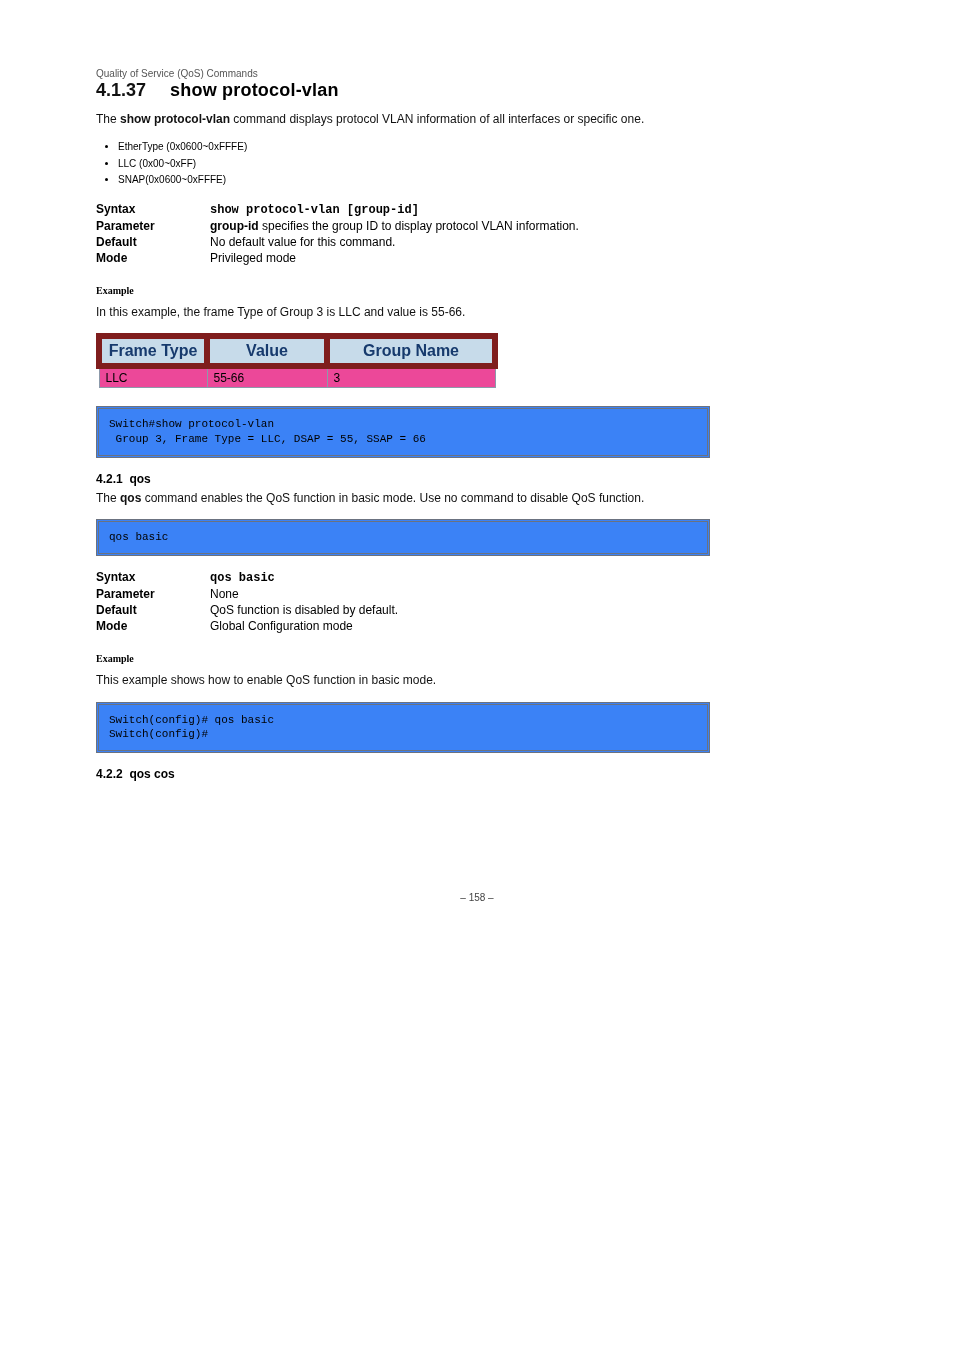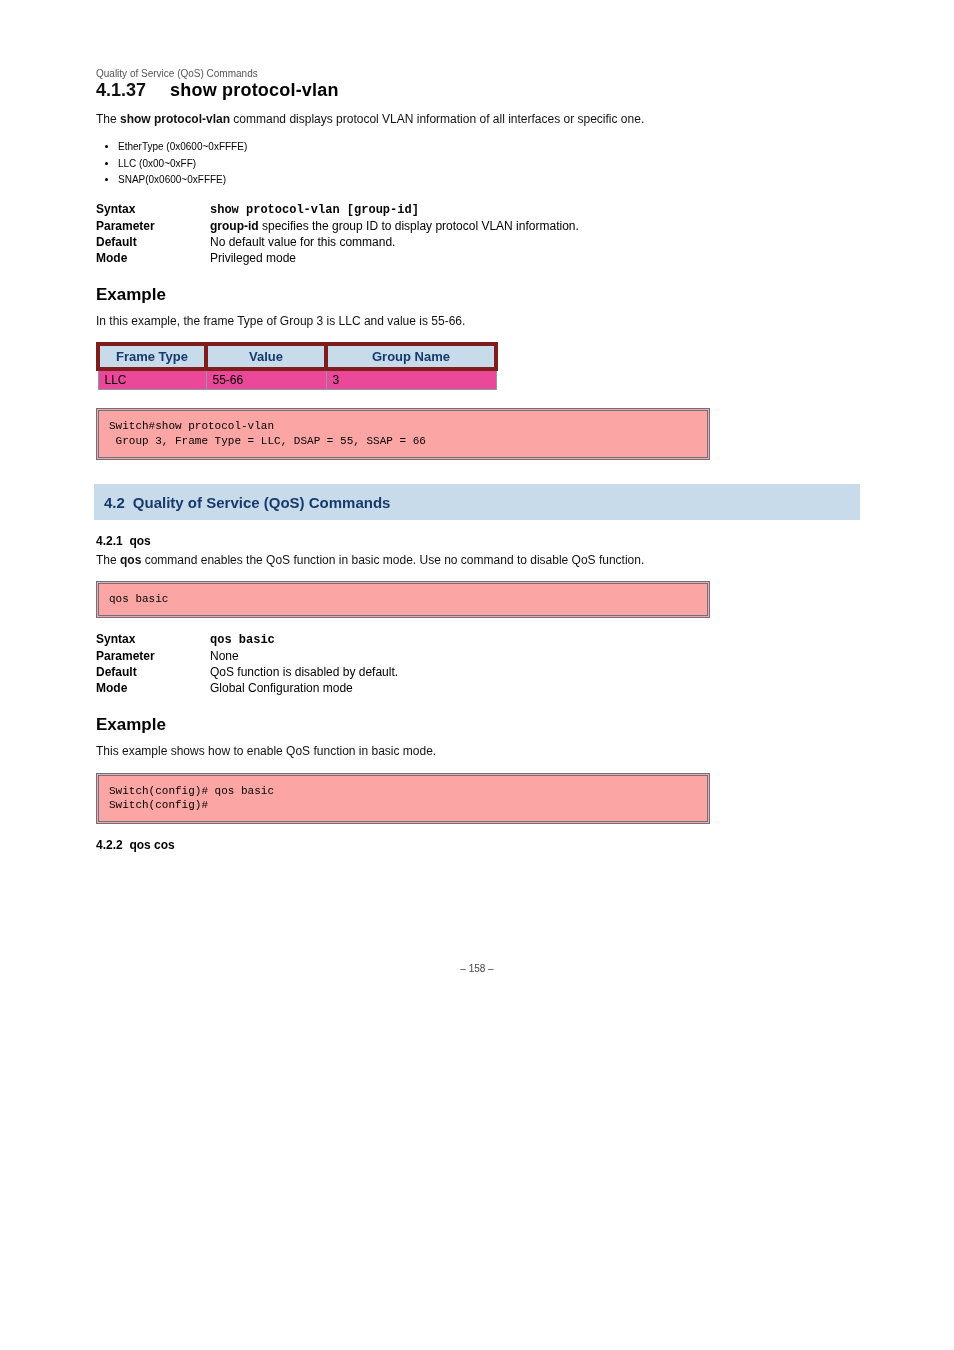--- a/index.html
+++ b/index.html
@@ -17,27 +17,27 @@
   .h1num { font-weight: bold; font-size: 18px; color: #111; }
   .h1title { font-weight: bold; font-size: 18px; letter-spacing: 0.2px; }
   .intro, p { font-size: 12px; line-height: 1.45; margin: 0 0 12px 0; color: #111; }
   .b { font-weight: bold; }
   .code { font-family: "Courier New", monospace; }
   .bullets { margin: 0 0 14px 0; padding-left: 22px; }
   .bullets li { font-size: 10px; line-height: 1.45; margin-bottom: 2px; }
   .fieldrow { display: flex; margin: 2px 0; font-size: 12px; }
   .fieldrow .lab { width: 100px; font-weight: bold; }
   .fieldrow .sep { width: 14px; }
-  .exlabel { font-weight: bold; font-size: 17px; margin-top: 20px; margin-bottom: 8px; }
+  .exlabel { font-weight: bold; font-size: 10px; margin-top: 20px; margin-bottom: 8px; font-family: Liberation Serif, serif; }
   
   .minitable { border-collapse: collapse; width: 402px; margin: 6px 0 18px 0; }
-  .minitable th { background: #c7dbea; border: 4px solid #7f1d1d; font-size: 13px; font-weight: bold; padding: 3px 6px; color: #173a6d; }
+  .minitable th { background: #c7dbea; border: 6px solid #7f1d1d; font-size: 16px; font-weight: bold; padding: 3px 6px; color: #173a6d; }
   .minitable td { border: 1px solid #8c99aa; font-size: 12px; padding: 2px 6px; background: #ec4899; }
   
-  .codebox { width: 614px; border: 3px double #6b7280; background: #fca5a5; padding: 8px 10px; font-family: "Courier New", monospace; font-size: 11px; line-height: 1.35; white-space: pre; margin: 6px 0 14px 0; }
+  .codebox { width: 614px; border: 3px double #6b7280; background: #3b82f6; padding: 8px 10px; font-family: "Courier New", monospace; font-size: 11px; line-height: 1.35; white-space: pre; margin: 6px 0 14px 0; }
   .codebox.tall { min-height: 44px; }
   
   .secbar { background: #c7dbea; color: #173a6d; padding: 10px 10px 9px 10px; margin: 24px -2px 14px -2px; }
   .secbar .num { font-weight: bold; font-size: 15px; margin-right: 8px; }
   .secbar .title { font-weight: bold; font-size: 15px; }
   .small-head { font-weight: bold; font-size: 12px; margin: 10px 0 4px 0; }
   .footer { text-align: center; font-size: 10px; color: #444; margin-top: 111px; }
 </style>
 </head>
 <body>
@@ -96,23 +96,20 @@
       <td>LLC</td>
       <td>55-66</td>
       <td>3</td>
     </tr>
   </tbody>
     </table>
 
   <div class="codebox tall">Switch#show protocol-vlan
  Group 3, Frame Type = LLC, DSAP = 55, SSAP = 66</div>
 
-  <div class="secbar">
-    <span class="num">4.2</span><span class="title">Quality of Service (QoS) Commands</span>
-  </div>
 
   <div class="small-head">
     <span>4.2.1</span>&nbsp;&nbsp;<span>qos</span>
   </div>
   <p>
     <span>The </span><span class="b">qos </span><span>command enables the QoS function in basic mode. Use no command to disable QoS function.</span>
   </p>
 
   <div class="codebox" style="min-height:14px">qos basic</div>
 

